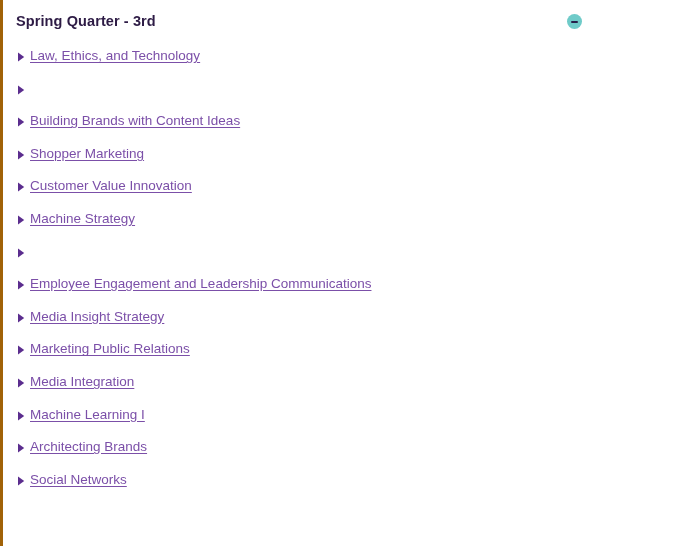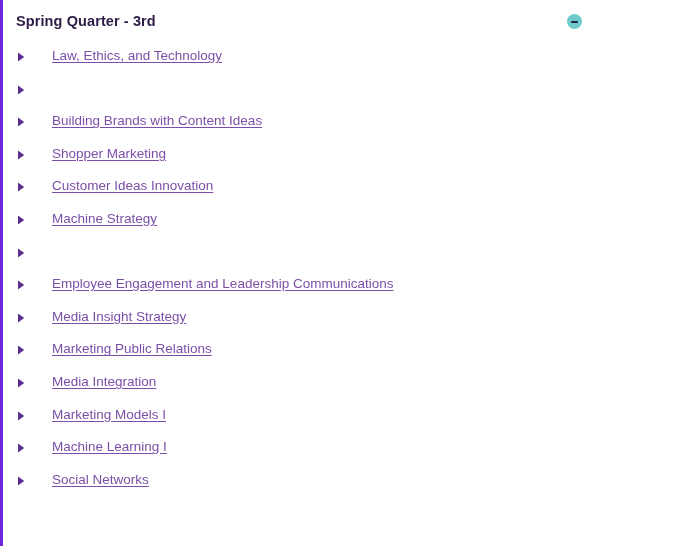--- a/index.html
+++ b/index.html
@@ -12,21 +12,21 @@
     background: #ffffff;
     font-family: "Liberation Sans", sans-serif;
     overflow: hidden;
   }
 
   .panel {
     position: relative;
     width: 592px;
     height: 546px;
     background: #ffffff;
-    border-left: 3px solid #6d28d9;
+    border-left: 3px solid #a16207;
     box-sizing: border-box;
     overflow: hidden;
   }
 
   
   .panel-header {
     position: relative;
     height: 47px;
     padding: 0;
   }
@@ -91,21 +91,21 @@
 
   .course-link {
     font-size: 13.5px;
     line-height: 17px;
     color: #7b4fa8;
     text-decoration: underline;
     text-decoration-color: #7b4fa8;
     text-underline-offset: 2px;
     cursor: pointer;
     white-space: nowrap;
-    margin-left: 24px;
+    margin-left: 2px;
   }
 </style>
 </head>
 <body>
 
 <div class="panel">
 
   <div class="panel-header">
     <div class="panel-title">Spring Quarter - 3rd</div>
 
@@ -145,21 +145,21 @@
       </svg>
     </span>
     <a class="course-link">Shopper Marketing</a>
   </li>
       <li class="course-item">
     <span class="bullet-icon">
       <svg width="12" height="10" viewBox="0 0 12 10" xmlns="http://www.w3.org/2000/svg">
         <polygon points="2,0.5 8.2,5 2,9.5" fill="#5b2d8e"></polygon>
       </svg>
     </span>
-    <a class="course-link">Customer Ideas Innovation</a>
+    <a class="course-link">Customer Value Innovation</a>
   </li>
       <li class="course-item">
     <span class="bullet-icon">
       <svg width="12" height="10" viewBox="0 0 12 10" xmlns="http://www.w3.org/2000/svg">
         <polygon points="2,0.5 8.2,5 2,9.5" fill="#5b2d8e"></polygon>
       </svg>
     </span>
     <a class="course-link">Machine Strategy</a>
   </li>
       <li class="course-item">
@@ -200,33 +200,33 @@
       </svg>
     </span>
     <a class="course-link">Media Integration</a>
   </li>
       <li class="course-item">
     <span class="bullet-icon">
       <svg width="12" height="10" viewBox="0 0 12 10" xmlns="http://www.w3.org/2000/svg">
         <polygon points="2,0.5 8.2,5 2,9.5" fill="#5b2d8e"></polygon>
       </svg>
     </span>
-    <a class="course-link">Marketing Models I</a>
-  </li>
-      <li class="course-item">
-    <span class="bullet-icon">
-      <svg width="12" height="10" viewBox="0 0 12 10" xmlns="http://www.w3.org/2000/svg">
-        <polygon points="2,0.5 8.2,5 2,9.5" fill="#5b2d8e"></polygon>
-      </svg>
-    </span>
     <a class="course-link">Machine Learning I</a>
   </li>
       <li class="course-item">
     <span class="bullet-icon">
       <svg width="12" height="10" viewBox="0 0 12 10" xmlns="http://www.w3.org/2000/svg">
         <polygon points="2,0.5 8.2,5 2,9.5" fill="#5b2d8e"></polygon>
       </svg>
     </span>
+    <a class="course-link">Architecting Brands</a>
+  </li>
+      <li class="course-item">
+    <span class="bullet-icon">
+      <svg width="12" height="10" viewBox="0 0 12 10" xmlns="http://www.w3.org/2000/svg">
+        <polygon points="2,0.5 8.2,5 2,9.5" fill="#5b2d8e"></polygon>
+      </svg>
+    </span>
     <a class="course-link">Social Networks</a>
   </li>
     </ul>
 
 </div>
 
 </body></html>

